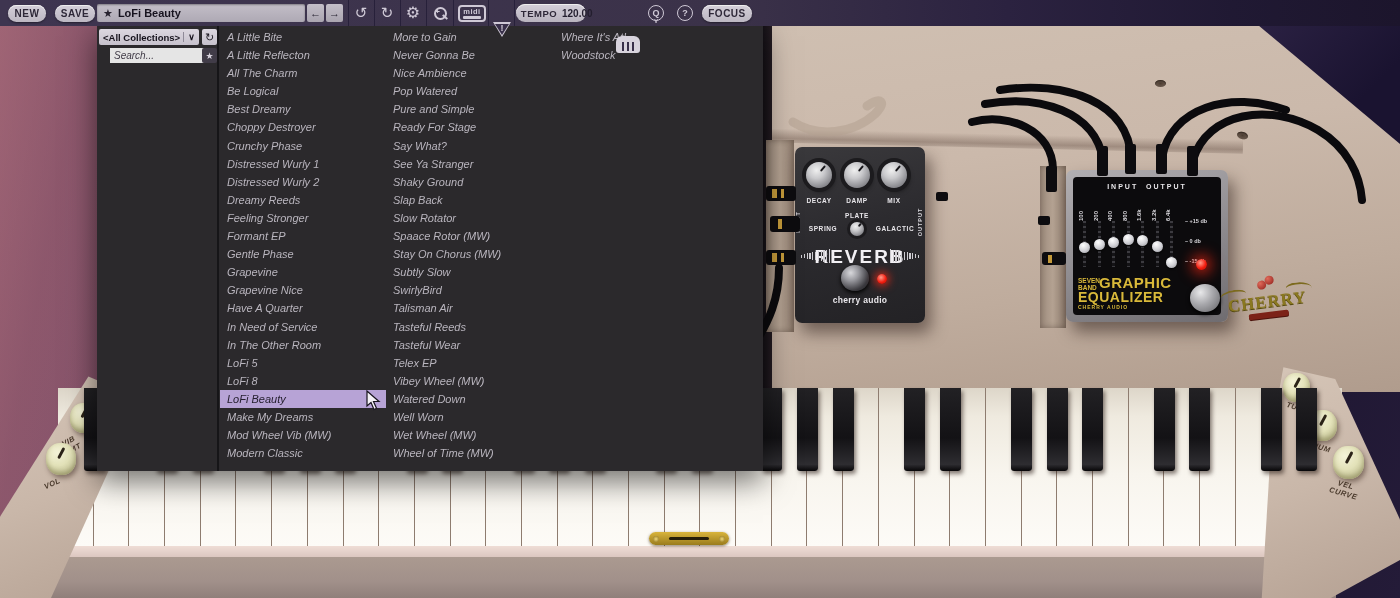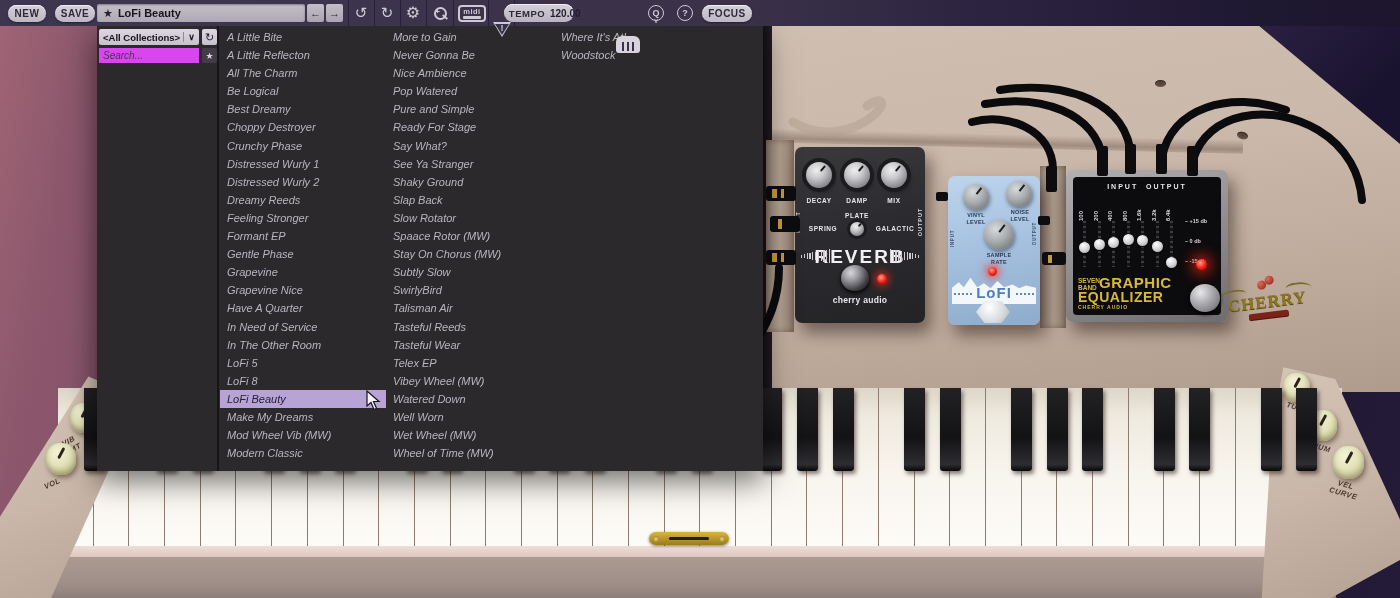--- a/index.html
+++ b/index.html
@@ -132,21 +132,21 @@
     color:#2e2838;font-size:10px;font-weight:bold;display:flex;align-items:center;justify-content:center;
     letter-spacing:.5px;box-shadow:inset 0 1px 0 #eee,0 1px 2px rgba(0,0,0,.4);cursor:default;}
   #preset-field{position:absolute;left:97px;top:4px;width:208px;height:18px;background:linear-gradient(#c3bec8,#aea9b4);
     border-radius:2px;display:flex;align-items:center;box-shadow:inset 0 1px 2px rgba(0,0,0,.35);}
   #preset-field .star{color:#27222f;font-size:11px;margin:0 5px 0 6px;}
   #preset-field .pname{color:#17131f;font-size:11px;font-weight:bold;}
   .navbtn{position:absolute;top:4px;width:17px;height:18px;background:linear-gradient(#c3bec8,#aaa5b0);
     border-radius:2px;color:#241f2e;font-size:11px;font-weight:bold;display:flex;align-items:center;justify-content:center;}
   .tbsep{position:absolute;top:0;width:1px;height:26px;background:#27203a;}
   .tbicon{position:absolute;color:#cfc9d6;display:flex;align-items:center;justify-content:center;}
-  #tempo-pill{position:absolute;left:504px;top:4px;width:70px;height:18px;border-radius:9px;
+  #tempo-pill{position:absolute;left:516px;top:4px;width:70px;height:18px;border-radius:9px;
     background:linear-gradient(#d4cfd9,#b8b3be);display:flex;align-items:center;box-shadow:inset 0 1px 0 #eee;}
   #tempo-pill .tlabel{flex:0 0 46px;text-align:center;font-size:9.5px;font-weight:bold;color:#2e2838;letter-spacing:.5px;}
   #tempo-pill .tsep{width:1px;height:18px;background:#8f8a98;}
   #tempo-pill .tval{flex:1;text-align:center;font-size:10px;font-weight:bold;color:#231e2e;}
   .circle-icon{border:1.5px solid #cfc9d6;border-radius:50%;font-size:9px;font-weight:bold;}
   #zoom-icon .lens{width:9px;height:9px;border:2px solid #cfc9d6;border-radius:50%;position:relative;}
   #zoom-icon .tail{position:absolute;left:10px;top:11px;width:6px;height:2px;background:#cfc9d6;transform:rotate(40deg);}
   #zoom-icon .plus{position:absolute;left:3.2px;top:2.2px;font-size:8px;color:#cfc9d6;font-weight:bold;}
   #midi-icon{border:2px solid #cfc9d6;border-radius:4px;width:24px;height:13px;position:relative;}
   #midi-icon .mtext{position:absolute;left:0;right:0;top:0;text-align:center;font-size:7.5px;font-weight:bold;color:#cfc9d6;letter-spacing:.5px;}
@@ -160,21 +160,21 @@
 
   
   #browser{left:97px;top:26px;width:666px;height:445px;background:#2b292c;z-index:30;
     box-shadow:0 10px 28px rgba(0,0,0,.55);}
   #collections-bar{position:absolute;left:2px;top:3px;width:100px;height:16px;display:flex;
     background:linear-gradient(#dcd7e0,#c6c1cc);border-radius:2px;align-items:center;}
   #collections-bar .ctext{flex:1;font-size:9.5px;font-weight:bold;color:#17131d;padding-left:4px;white-space:nowrap;}
   #collections-bar .cchev{flex:0 0 15px;border-left:1px solid #8f8a98;text-align:center;font-size:9px;font-weight:bold;color:#17131d;}
   #refresh-btn{position:absolute;left:105px;top:3px;width:15px;height:16px;background:linear-gradient(#dcd7e0,#c6c1cc);
     border-radius:2px;display:flex;align-items:center;justify-content:center;font-size:11px;color:#17131d;}
-  #search-field{position:absolute;left:2px;top:22px;width:100px;height:15px;background:#d946ef;border-radius:0;
+  #search-field{position:absolute;left:13px;top:22px;width:100px;height:15px;background:#e5e5e5;border-radius:0;
     display:flex;align-items:center;}
   #search-field .stext{font-size:10px;font-style:italic;color:#403b47;padding-left:4px;}
   #pin-btn{position:absolute;left:105px;top:22px;width:15px;height:15px;background:#413c48;border-radius:2px;
     display:flex;align-items:center;justify-content:center;color:#d8d3dd;font-size:9px;}
   #sidebar-divider{position:absolute;left:120px;top:0;width:2px;height:445px;background:#161518;}
   .sb-item{position:relative;height:16.6px;line-height:16.6px;padding-left:6px;font-size:11px;color:#c0bcc5;cursor:default;}
   .sb-item.sel{background:#b5a1d4;color:#231d2b;}
   #sidebar-list{position:absolute;left:0;top:40px;width:120px;}
   .preset-col{position:absolute;top:2px;width:166px;font-style:italic;}
   .p-item{position:relative;height:18.1px;line-height:18.1px;font-size:11px;color:#b9b5be;
@@ -360,39 +360,20 @@
         <i style="height: 12.9px;"></i>
         <i style="height: 14px;"></i>
       </div>
     <div class="rv-side" style="left:-8px;top:72px;">INPUT</div>
     <div class="rv-side" style="right:-10px;top:72px;">OUTPUT</div>
     <div id="rv-foot"></div>
     <div class="led" style="left:82px;top:127px;width:10px;height:10px;"></div>
     <div class="rv-label" style="left:0;right:0;top:148px;font-size:8.5px;letter-spacing:.3px;text-transform:none;">cherry audio</div>
   </div>
 
-  <div id="pedal-lofi" class="abs pedal">
-    <div class="lf-knob" style="left:15px;top:8px;width:26px;height:26px;"></div>
-    <div class="lf-knob" style="left:58px;top:5px;width:26px;height:26px;"></div>
-    <div class="lf-knob" style="left:36px;top:44px;width:30px;height:30px;"></div>
-    <div class="lf-label" style="left:10px;top:36px;width:36px;">VINYL
-LEVEL</div>
-    <div class="lf-label" style="left:54px;top:33px;width:36px;">NOISE
-LEVEL</div>
-    <div class="lf-label" style="left:33px;top:76px;width:36px;">SAMPLE
-RATE</div>
-    <div class="led" style="left:40px;top:91px;width:9px;height:9px;"></div>
-    <div id="lf-band"></div>
-    <div id="lf-name">LoFI</div>
-    <div class="lf-dots" style="left:6px;"></div>
-    <div class="lf-dots" style="right:6px;"></div>
-    <div id="lf-foot"></div>
-    <div class="lf-side" style="left:-4px;top:60px;">INPUT</div>
-    <div class="lf-side" style="right:-6px;top:55px;">OUTPUT</div>
-  </div>
 
   <div id="pedal-eq" class="abs pedal">
     <div id="eq-face">
       <div id="eq-io">
         <span>INPUT</span>&nbsp;&nbsp;<span>OUTPUT</span>
       </div>
       <div id="eq-bands">
           <div class="eq-band-label" style="left: 11px; top: 38px;">100</div>
           <div class="eq-track" style="left: 10px; top: 44px; height: 46px;"></div>
           <div class="eq-knob" style="left: 6px; top: 65.04px;"></div>

